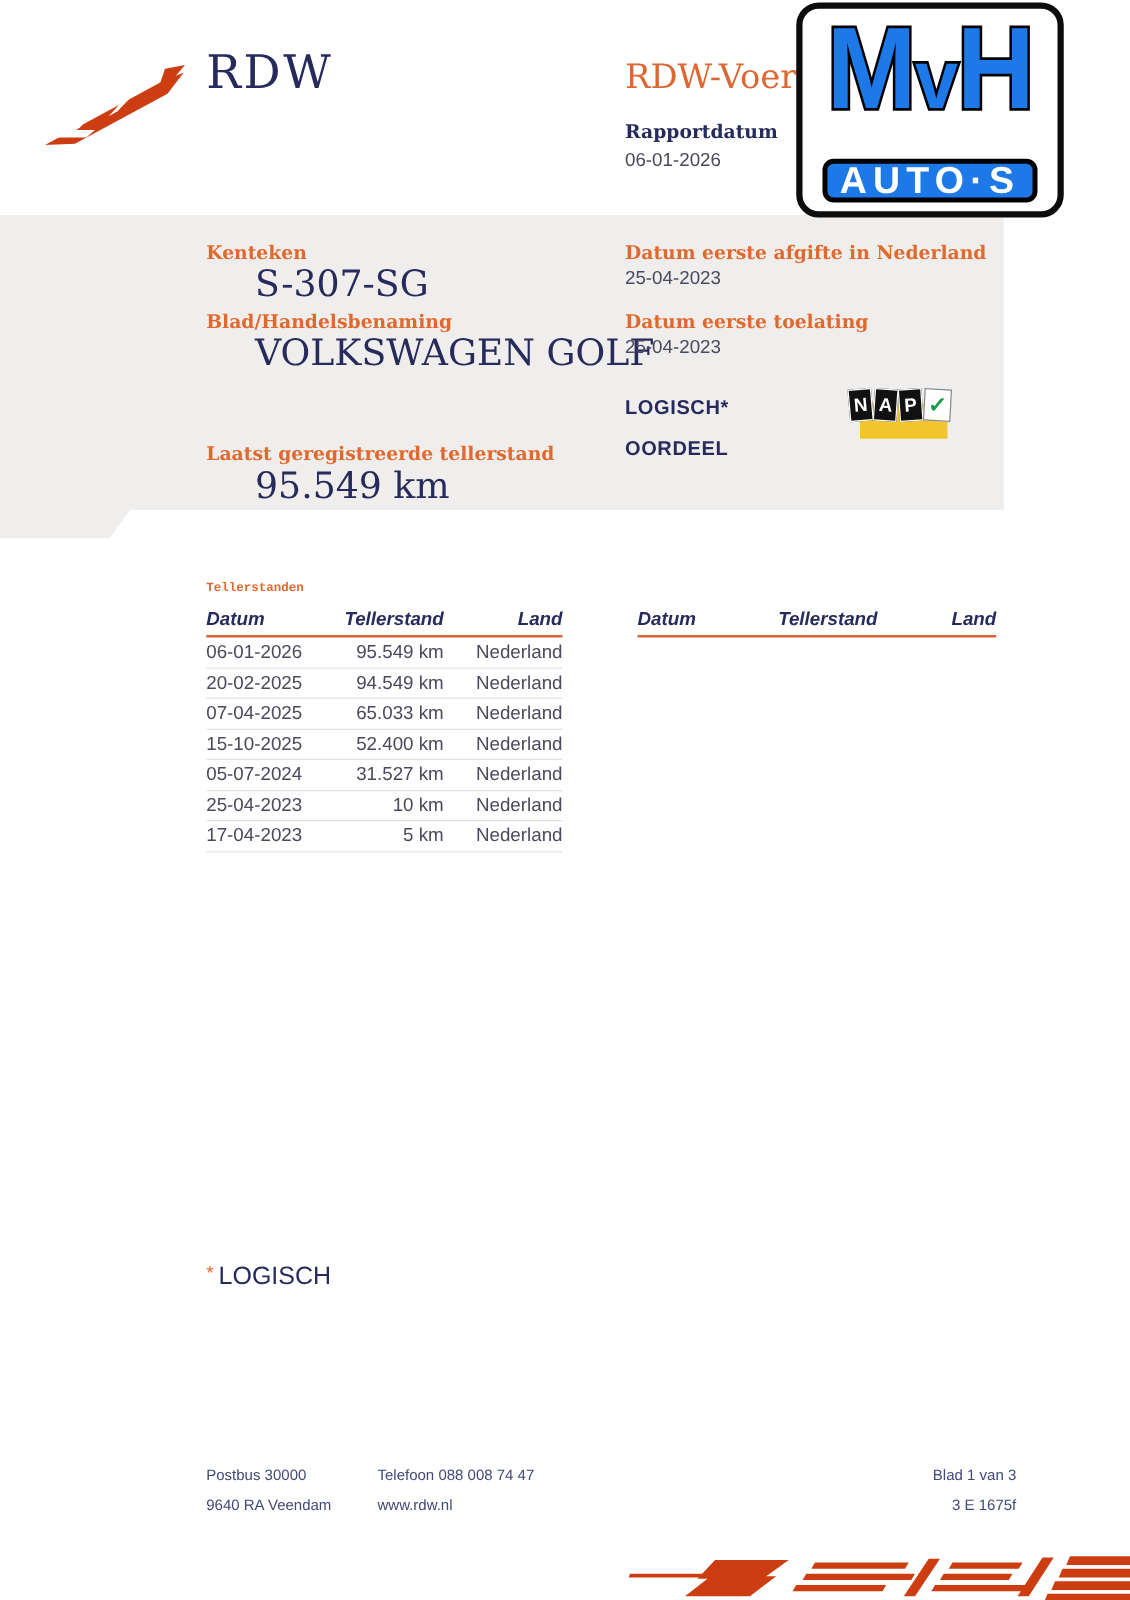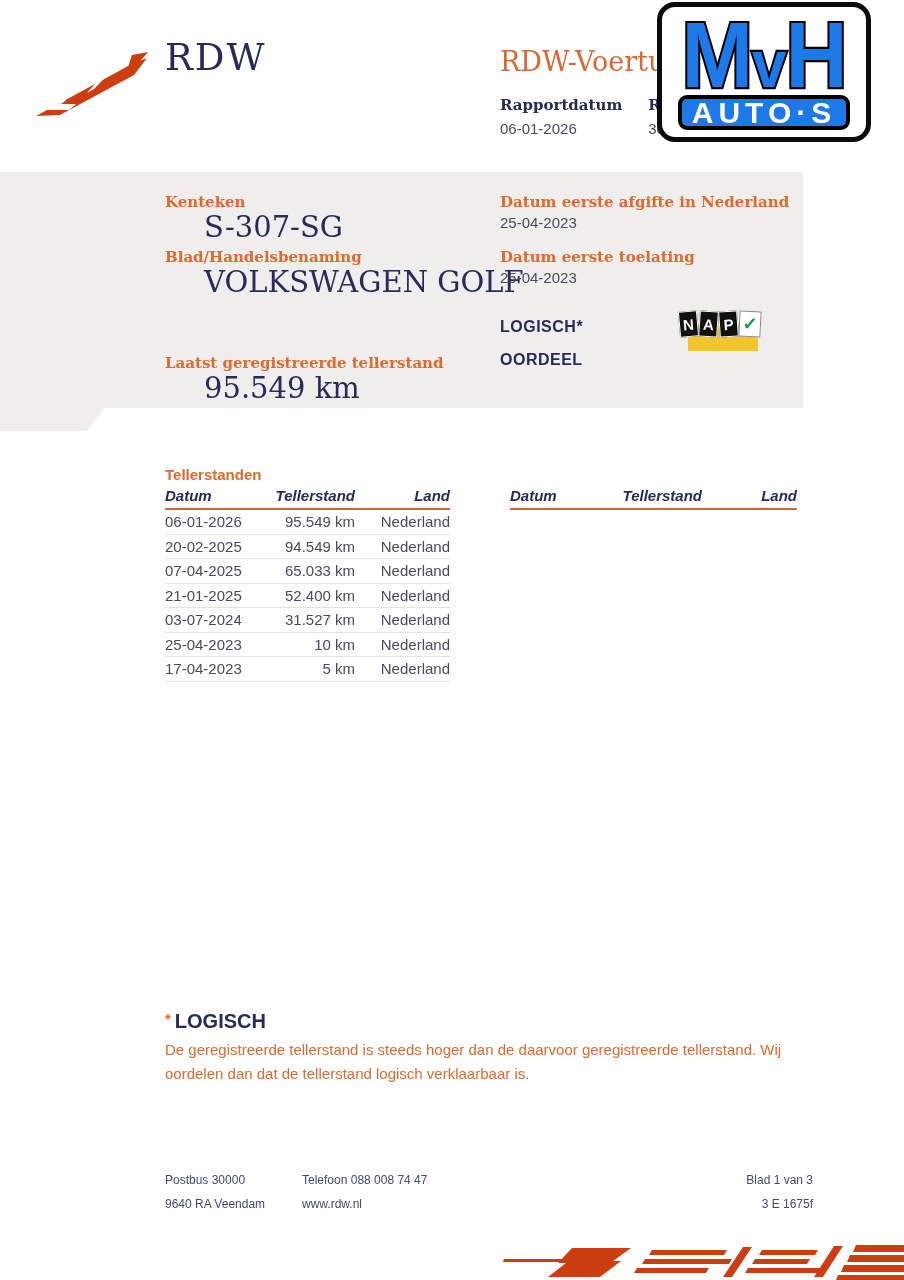--- a/index.html
+++ b/index.html
@@ -25,21 +25,21 @@
   .rdw-swoosh{position:absolute;left:36px;top:52px;width:112px;height:66px;}
   .rdw-wordmark{position:absolute;left:165px;top:36px;font-family:"DejaVu Serif",serif;
     font-size:37px;color:var(--navy);letter-spacing:2px;}
   .doc-title{position:absolute;left:500px;top:46px;font-family:"DejaVu Serif",serif;
     font-size:27px;color:var(--orange-title);white-space:nowrap;}
   .meta{position:absolute;left:500px;top:96px;display:flex;gap:26px;}
   .meta-label{font-family:"DejaVu Serif",serif;font-weight:bold;font-size:15px;color:var(--navy);white-space:nowrap;}
   .meta-value{font-size:15px;color:var(--text-gray);margin-top:6px;white-space:nowrap;}
 
   
-  .mvh{position:absolute;left:657px;top:2px;width:214px;height:140px;background:#fff;
+  .mvh{position:absolute;left:637px;top:2px;width:214px;height:172px;background:#fff;
     border:5px solid #0c0c0c;border-radius:18px;z-index:20;}
   .mvh-letters{position:absolute;top:-2px;left:0;right:0;text-align:center;
     font-weight:bold;color:var(--mvh-blue);
     -webkit-text-stroke:4px #000;paint-order:stroke fill;letter-spacing:-1px;
     transform:scaleY(1.08);transform-origin:top center;white-space:nowrap;}
   .mvh-letters .big{font-size:86px;line-height:92px;}
   .mvh-letters .small{font-size:62px;line-height:92px;vertical-align:baseline;}
   .mvh-bar{position:absolute;left:50%;transform:translateX(-50%);bottom:7px;width:172px;height:35px;
     background:var(--mvh-blue);border:4px solid #000;border-radius:9px;
     display:flex;align-items:center;justify-content:center;
@@ -63,36 +63,36 @@
   .nap-tile{width:19px;height:26px;background:#111;color:#fff;font-weight:bold;font-size:15px;
     display:flex;align-items:center;justify-content:center;border:1px solid #fff;}
   .nap-tile.t1{transform:rotate(-5deg);}
   .nap-tile.t2{transform:rotate(4deg);}
   .nap-tile.t3{transform:rotate(-4deg);}
   .nap-check{width:22px;height:26px;background:#fff;border:1px solid #8a8a8a;
     display:flex;align-items:center;justify-content:center;
     color:var(--nap-green);font-weight:bold;font-size:18px;transform:rotate(3deg);}
 
   
-  .section-heading{position:absolute;left:165px;top:466px;font-family:Liberation Sans, sans-serif;
-    font-weight:bold;font-size:15px;color:var(--orange-label);}
+  .section-heading{position:absolute;left:165px;top:466px;font-family:Liberation Mono, monospace;
+    font-weight:bold;font-size:10px;color:var(--orange-label);}
   .otable{position:absolute;top:487px;}
   .otable.left{left:165px;width:285px;}
   .otable.right{left:510px;width:287px;}
   .thead{display:grid;grid-template-columns:100px 90px 95px;
     font-weight:bold;font-size:15px;color:var(--navy);
     padding-bottom:4px;border-bottom:2px solid var(--orange-rule);font-style:italic;}
   .otable.right .thead{grid-template-columns:102px 90px 95px;}
   .thead .c2,.trow .c2{text-align:right;}
   .thead .c3,.trow .c3{text-align:right;}
   .trow{display:grid;grid-template-columns:100px 90px 95px;align-items:center;
     height:24.5px;font-size:15px;color:var(--text-gray);border-bottom:1px solid var(--divider);}
 
   
-  .logisch-head{position:absolute;left:165px;top:1010px;font-size:20px;font-weight:bold;color:var(--navy);}
+  .logisch-head{position:absolute;left:165px;top:1010px;font-size:20px;font-weight:normal;color:var(--navy);}
   .logisch-head .ast{color:var(--orange-label);font-size:15px;vertical-align:4px;margin-right:4px;}
   .logisch-body{position:absolute;left:165px;top:1038px;width:662px;
     font-size:15px;line-height:24px;color:var(--orange-label);}
 
   
   .footer-text{position:absolute;font-size:12px;color:var(--footer-blue);white-space:nowrap;}
   .fr{text-align:right;right:91px;}
 
   
   .bottom-art{position:absolute;left:500px;top:1244px;width:404px;height:36px;}
@@ -178,26 +178,26 @@
       <div class="c1">20-02-2025</div>
       <div class="c2">94.549 km</div>
       <div class="c3">Nederland</div>
     </div>
     <div class="trow">
       <div class="c1">07-04-2025</div>
       <div class="c2">65.033 km</div>
       <div class="c3">Nederland</div>
     </div>
     <div class="trow">
-      <div class="c1">21-01-2025</div>
+      <div class="c1">15-10-2025</div>
       <div class="c2">52.400 km</div>
       <div class="c3">Nederland</div>
     </div>
     <div class="trow">
-      <div class="c1">03-07-2024</div>
+      <div class="c1">05-07-2024</div>
       <div class="c2">31.527 km</div>
       <div class="c3">Nederland</div>
     </div>
     <div class="trow">
       <div class="c1">25-04-2023</div>
       <div class="c2">10 km</div>
       <div class="c3">Nederland</div>
     </div>
     <div class="trow">
       <div class="c1">17-04-2023</div>
@@ -208,21 +208,20 @@
 
   <div class="otable right">
     <div class="thead">
       <div class="c1">Datum</div>
       <div class="c2">Tellerstand</div>
       <div class="c3">Land</div>
     </div>
   </div>
 
   <div class="logisch-head"><span class="ast">*</span><span>LOGISCH</span></div>
-  <div class="logisch-body">De geregistreerde tellerstand is steeds hoger dan de daarvoor geregistreerde tellerstand. Wij oordelen dan dat de tellerstand logisch verklaarbaar is.</div>
 
   <div class="footer-text" style="left:165px;top:1173px;">Postbus 30000</div>
   <div class="footer-text" style="left:302px;top:1173px;">Telefoon 088 008 74 47</div>
   <div class="footer-text fr" style="top:1173px;">Blad 1 van 3</div>
   <div class="footer-text" style="left:165px;top:1197px;">9640 RA Veendam</div>
   <div class="footer-text" style="left:302px;top:1197px;">www.rdw.nl</div>
   <div class="footer-text fr" style="top:1197px;">3 E 1675f</div>
 
   <svg class="bottom-art" viewBox="0 0 404 36">
     <g fill="#cc3e11">

